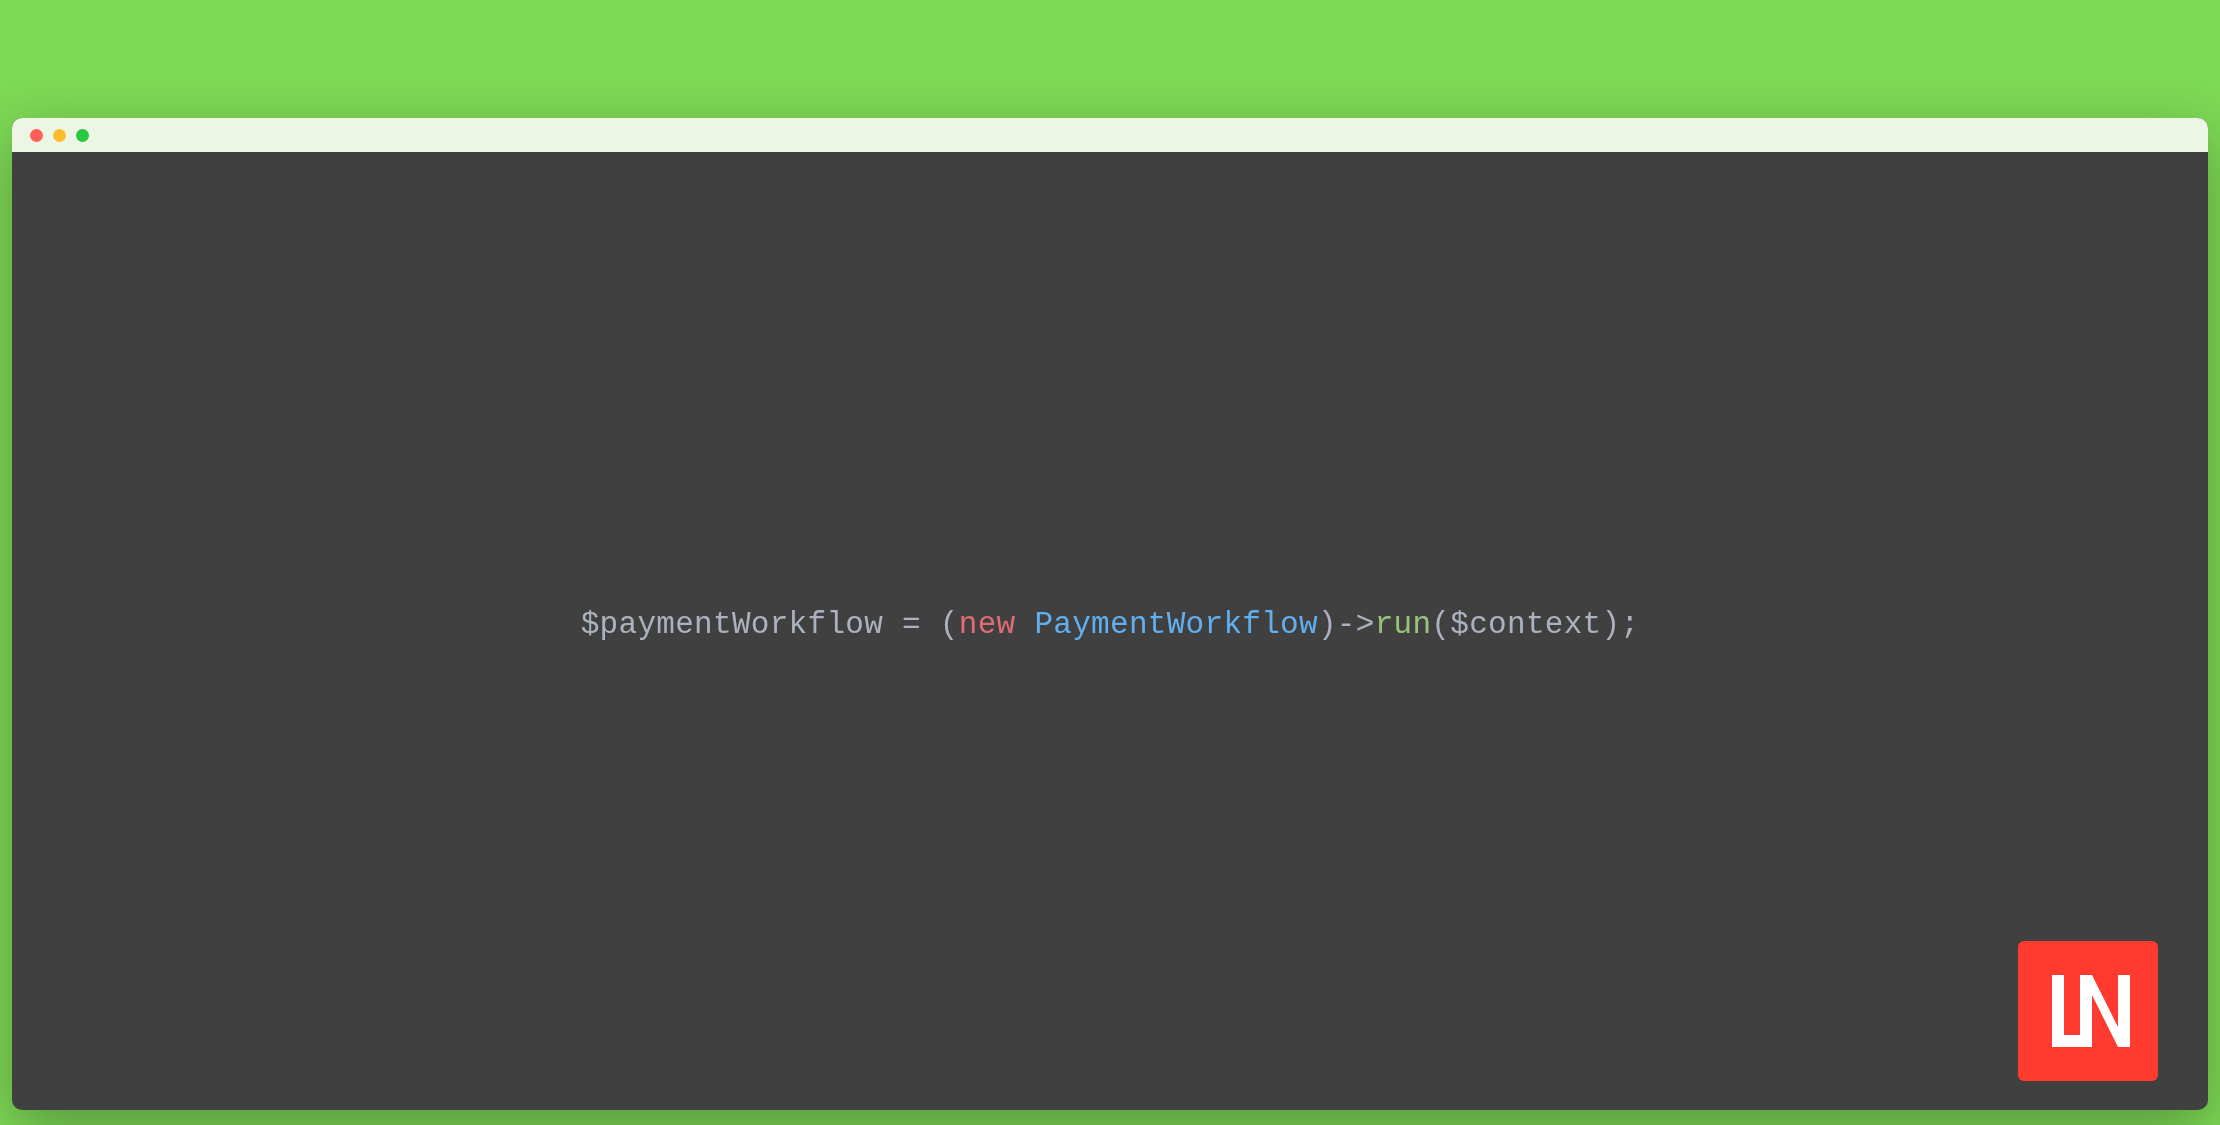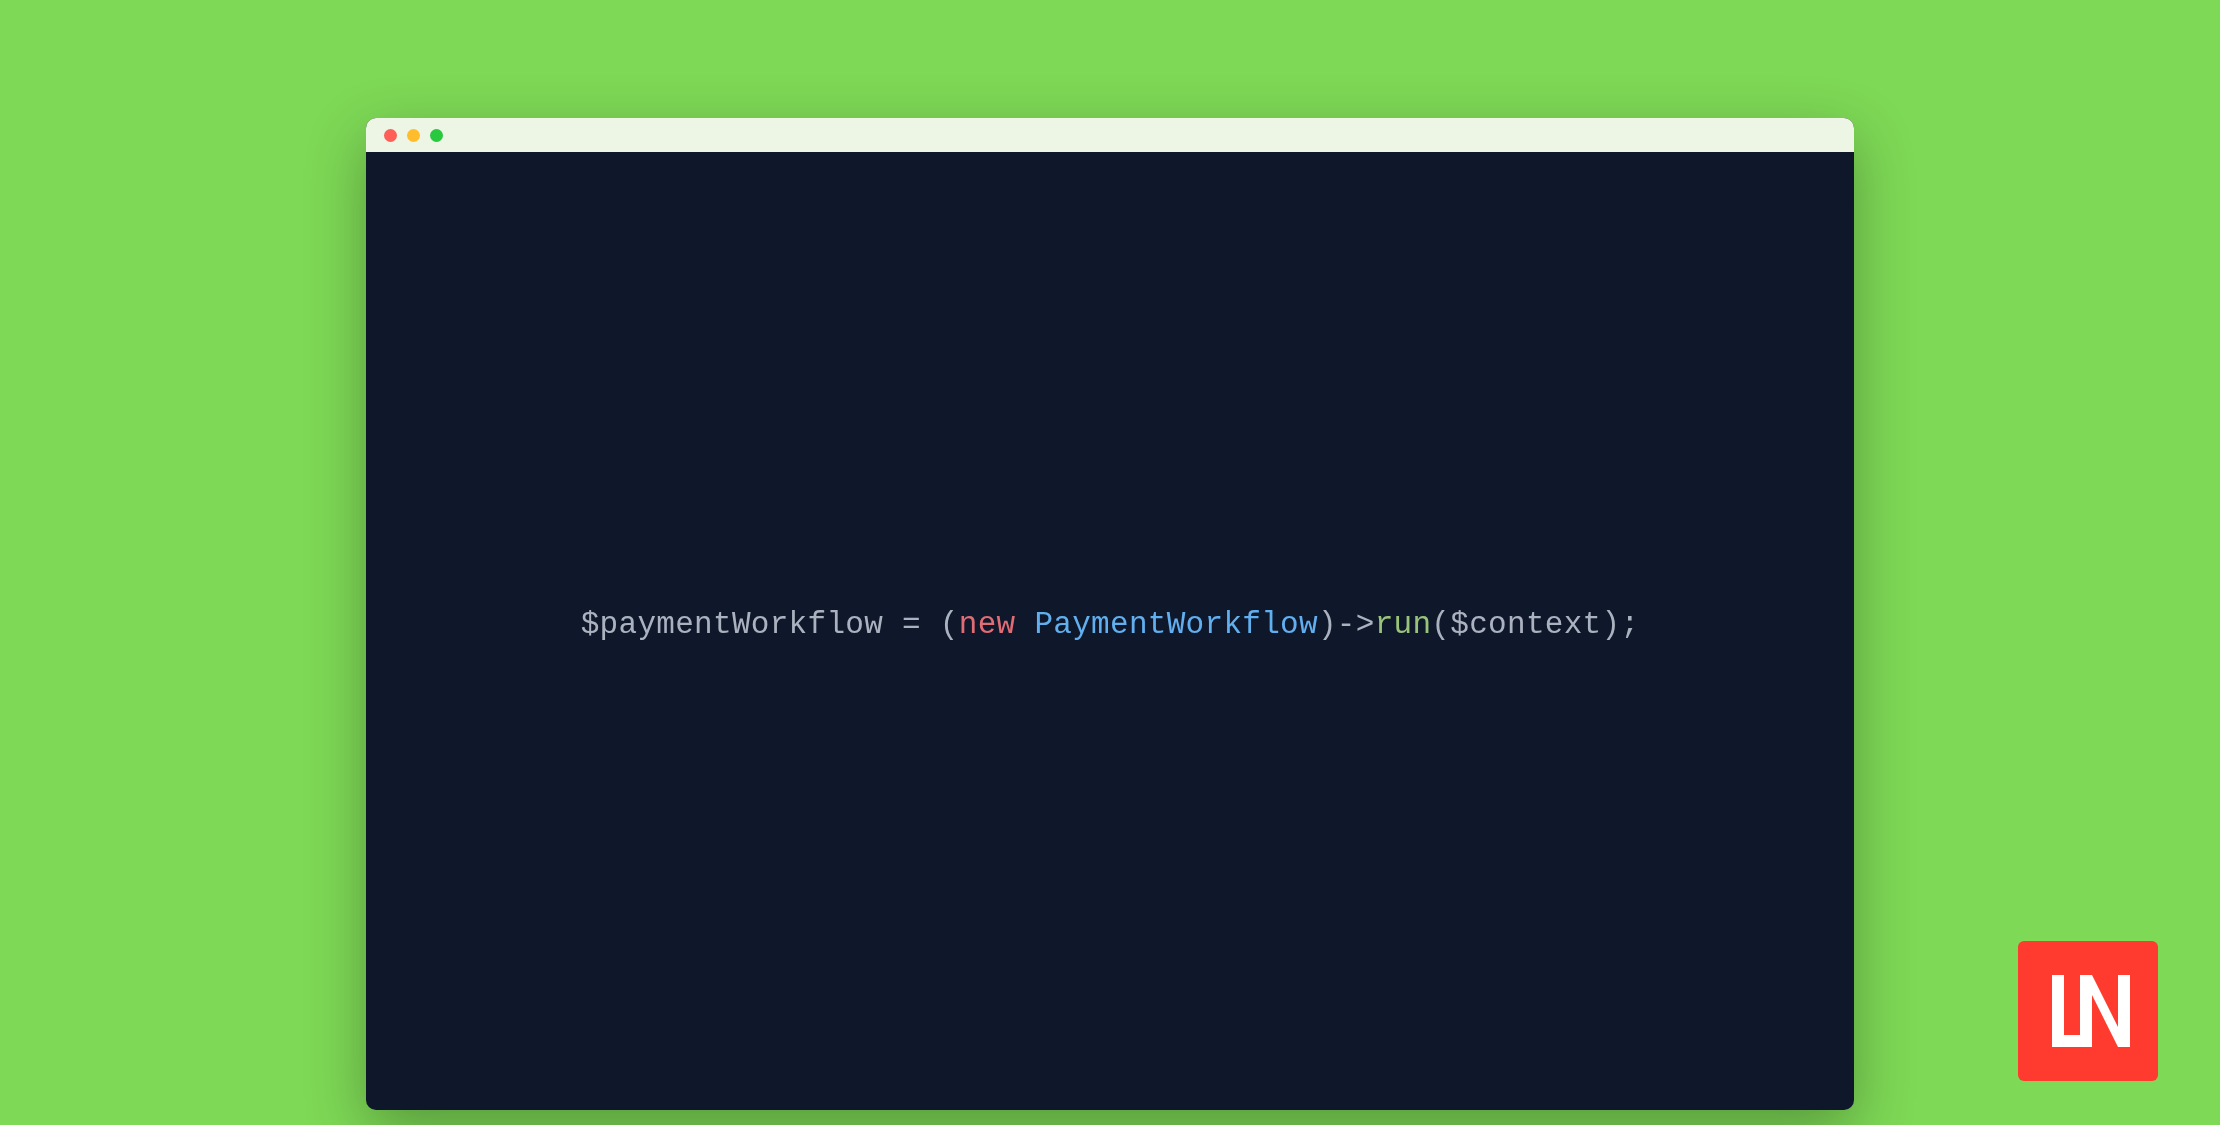--- a/index.html
+++ b/index.html
@@ -15,22 +15,22 @@
       display: flex;
       justify-content: center;
       align-items: flex-start;
       padding-top: 118px;
       font-family: 'SF Mono', 'Monaco', 'Menlo', 'Consolas', 'Courier New', monospace;
       overflow: hidden;
       position: relative;
     }
     
     .terminal {
-      width: 1488px;
-      background: #0f172a;
+      width: 2196px;
+      background: #404040;
       border-radius: 10px;
       overflow: hidden;
       box-shadow: 0 20px 60px rgba(0,0,0,0.3);
     }
     
     .titlebar {
       height: 34px;
       background: #edf5e4;
       display: flex;
       align-items: center;

